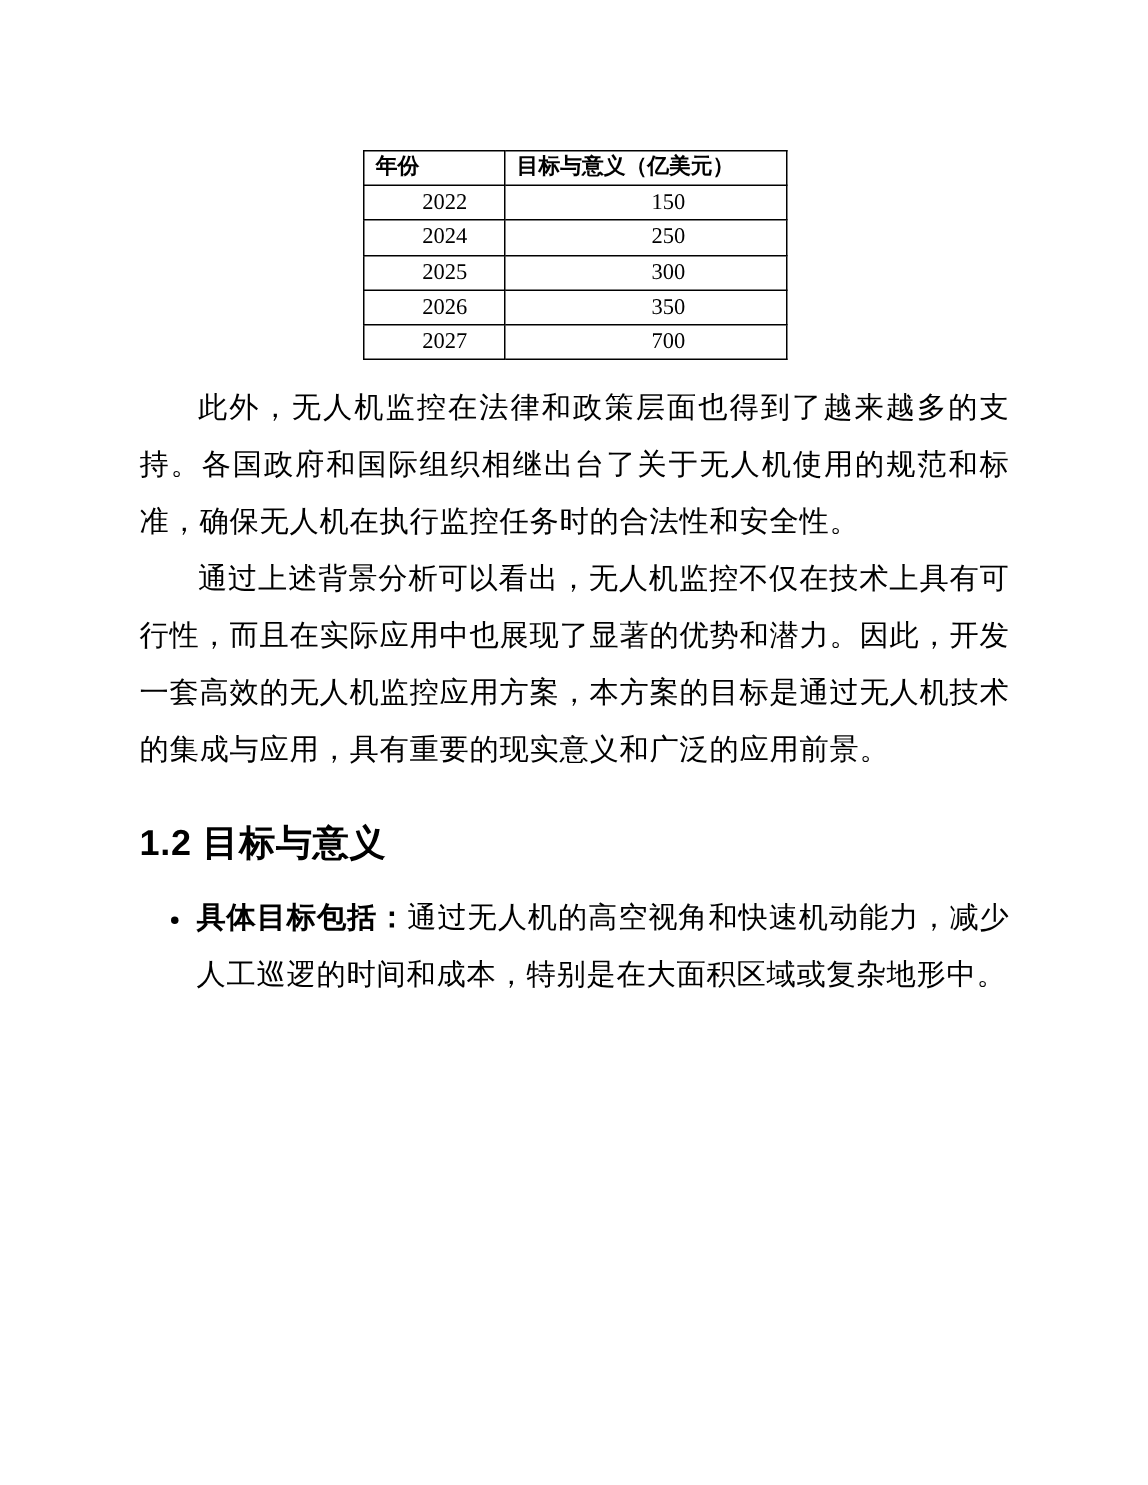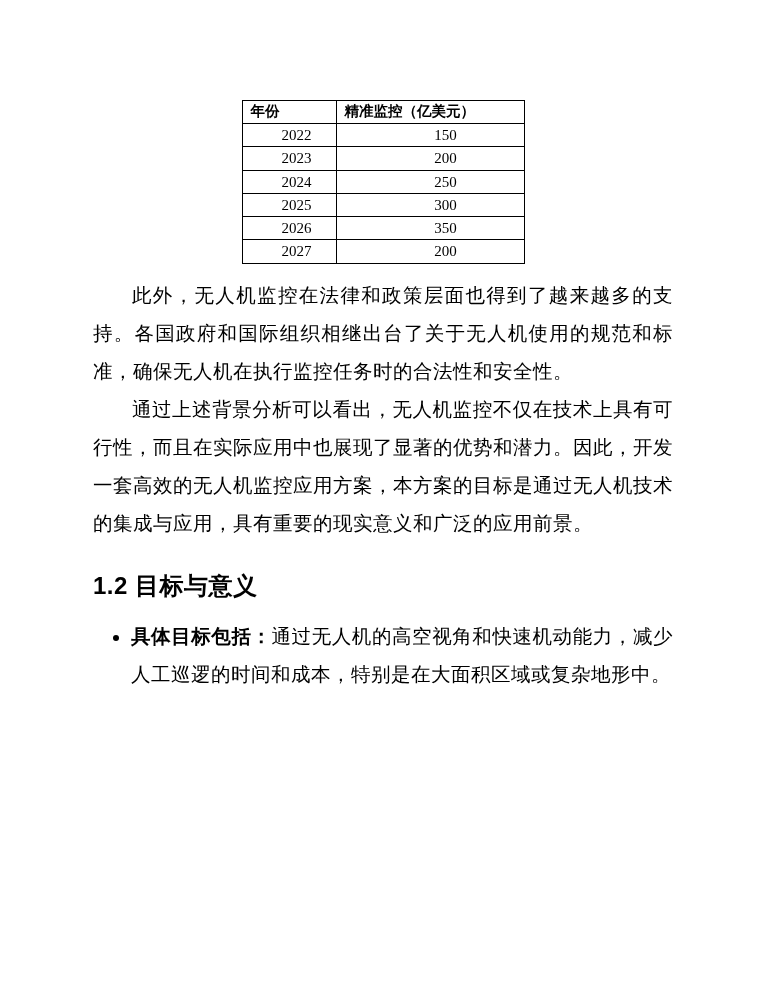--- a/index.html
+++ b/index.html
@@ -96,47 +96,43 @@
 <body>
 
 <div class="page">
   <div class="content">
 
     <div class="market-table-wrap">
       <table class="market-table">
         <thead>
           <tr>
             <th>年份</th>
-            <th>精准监控（亿美元）</th>
+            <th>目标与意义（亿美元）</th>
           </tr>
         </thead>
         <tbody>
           <tr>
             <td class="year-cell">2022</td>
             <td class="value-cell">150</td>
-          </tr>
-          <tr>
-            <td class="year-cell">2023</td>
-            <td class="value-cell">200</td>
           </tr>
           <tr>
             <td class="year-cell">2024</td>
             <td class="value-cell">250</td>
           </tr>
           <tr>
             <td class="year-cell">2025</td>
             <td class="value-cell">300</td>
           </tr>
           <tr>
             <td class="year-cell">2026</td>
             <td class="value-cell">350</td>
           </tr>
           <tr>
             <td class="year-cell">2027</td>
-            <td class="value-cell">200</td>
+            <td class="value-cell">700</td>
           </tr>
         </tbody>
       </table>
     </div>
 
     <p class="para">此外，无人机监控在法律和政策层面也得到了越来越多的支持。各国政府和国际组织相继出台了关于无人机使用的规范和标准，确保无人机在执行监控任务时的合法性和安全性。</p>
 
     <p class="para">通过上述背景分析可以看出，无人机监控不仅在技术上具有可行性，而且在实际应用中也展现了显著的优势和潜力。因此，开发一套高效的无人机监控应用方案，本方案的目标是通过无人机技术的集成与应用，具有重要的现实意义和广泛的应用前景。</p>
 
     <h2 class="section-heading">1.2 目标与意义</h2>

